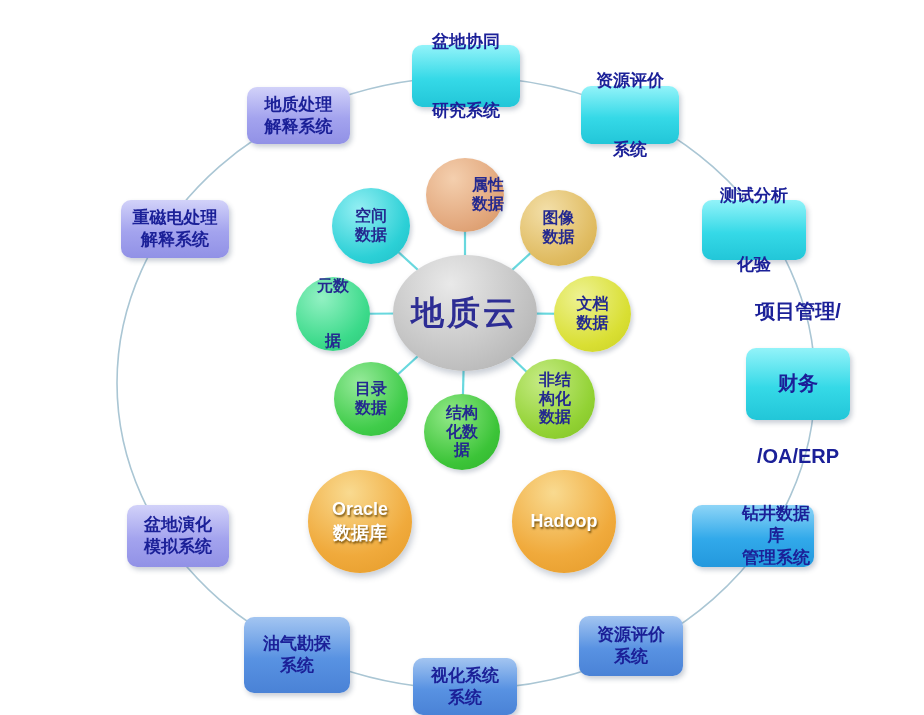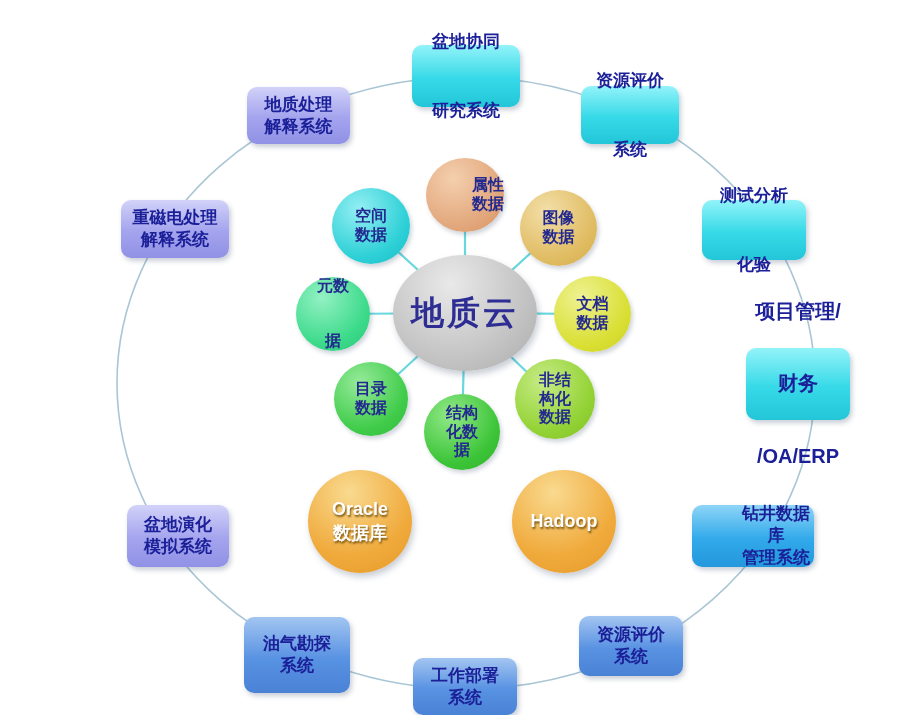--- a/index.html
+++ b/index.html
@@ -166,21 +166,21 @@
     </div>
   <div class="node box sky sys4">
       <div>钻井数据库</div>
       <div>管理系统</div>
     </div>
   <div class="node box blue sys5">
       <div>资源评价</div>
       <div>系统</div>
     </div>
   <div class="node box blue sys6">
-      <div>工作部署</div>
+      <div>视化系统</div>
       <div>系统</div>
     </div>
   <div class="node box blue sys7">
       <div>油气勘探</div>
       <div>系统</div>
     </div>
   <div class="node box lavender sys8">
       <div>盆地演化</div>
       <div>模拟系统</div>
     </div>

